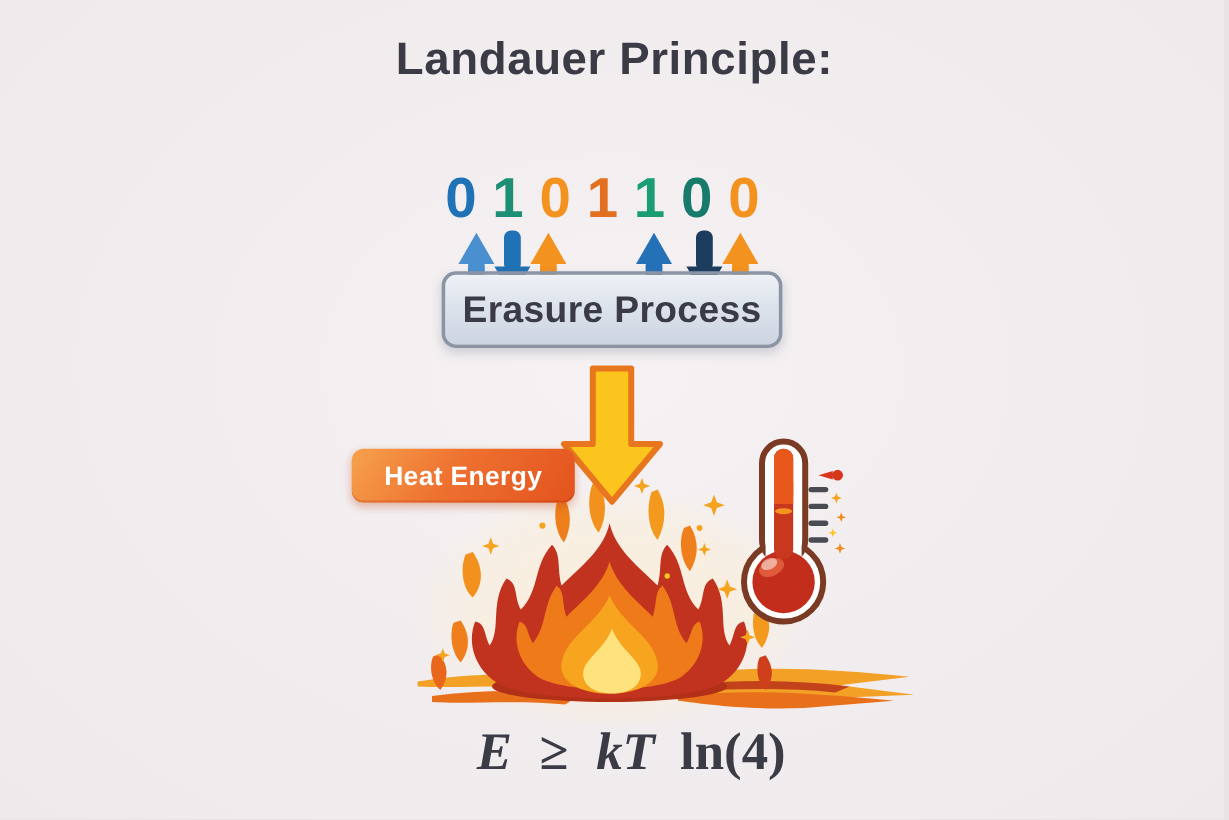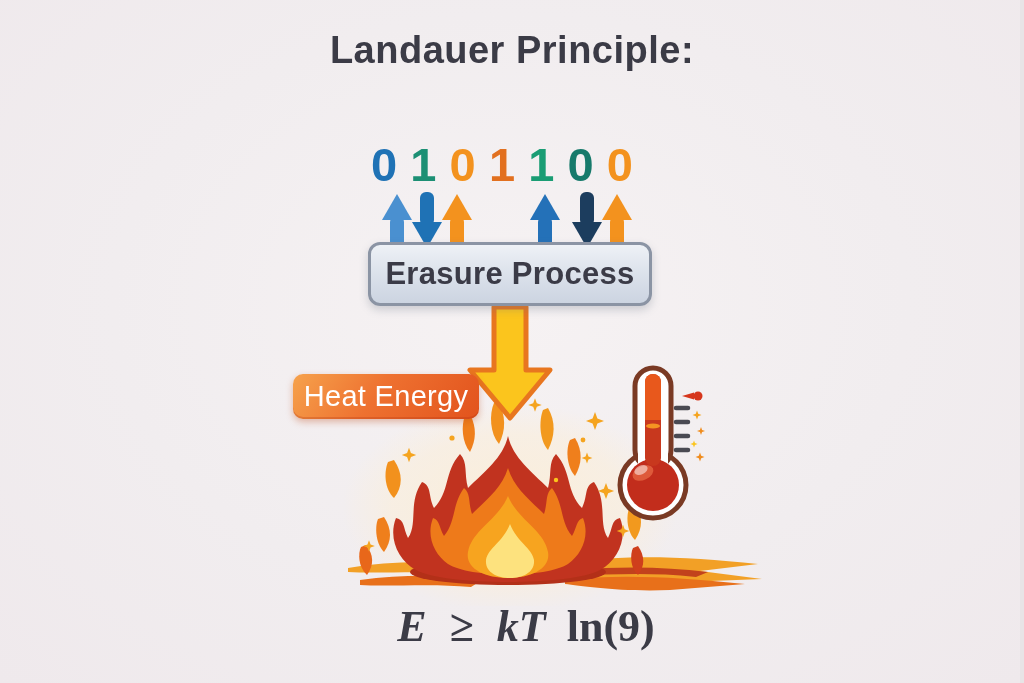--- a/index.html
+++ b/index.html
@@ -15,37 +15,37 @@
   
   .bits-row{position:absolute;left:371px;top:141px;width:262px;display:flex;justify-content:space-between;
     font-size:47px;font-weight:800;line-height:1;}
   .bit{display:inline-block;}
   .bit0{color:#1f72b5}.bit1{color:#1c8f74}.bit2{color:#f3921e}.bit3{color:#e2701f}
   .bit4{color:#1a9d74}.bit5{color:#177a6b}.bit6{color:#f3921e}
   
   .layer{position:absolute;}
   #bit-arrows{left:370px;top:190px;z-index:1;}
   #erasure-box{
-    position:absolute;left:368px;top:242px;width:284px;height:64px;z-index:3;
+    position:absolute;left:368px;top:226px;width:284px;height:64px;z-index:3;
     background:linear-gradient(180deg,#eef1f6 0%,#dde3ec 45%,#ccd4e1 100%);
     border:3px solid #8b94a4;border-radius:12px;box-sizing:border-box;
     display:flex;align-items:center;justify-content:center;
     box-shadow:0 4px 9px rgba(100,110,130,.28);
   }
   #erasure-box span{font-size:31px;font-weight:600;color:#3b3b47;letter-spacing:.3px;}
   #down-arrow{left:455px;top:304px;z-index:2;}
   #fire{left:320px;top:396px;z-index:1;}
   #thermometer{left:610px;top:362px;z-index:2;}
   #heat-badge{
     position:absolute;left:293px;top:374px;width:186px;height:45px;z-index:3;
     background:linear-gradient(125deg,#f6a24c 0%,#ee7130 45%,#e2531d 100%);
     border-radius:10px;display:flex;align-items:center;justify-content:center;
     box-shadow:0 3px 7px rgba(190,70,20,.35), inset 0 -2px 0 rgba(170,45,10,.25);
   }
-  #heat-badge span{color:#fff;font-size:29px;font-weight:400;letter-spacing:.3px;}
+  #heat-badge span{color:#fff;font-size:22px;font-weight:700;letter-spacing:.3px;}
   
   .formula-wrap{position:absolute;left:0;top:601px;width:1024px;text-align:center;
     transform:translateX(14px);color:#3b3b46;font-family:"Liberation Serif","DejaVu Serif",serif;
     font-size:44px;font-weight:700;}
   .formula-wrap .it{font-style:italic;}
   .formula-wrap .rel{margin:0 12px;}
   .formula-wrap .log{margin-left:10px;}
 </style>
 </head>
 <body>
@@ -202,16 +202,16 @@
       <path transform="translate(91,69) scale(0.45)" d="M0,-9 L2.4,-2.4 L9,0 L2.4,2.4 L0,9 L-2.4,2.4 L-9,0 L-2.4,-2.4 Z" fill="#f08c1e"></path>
       <path transform="translate(84,82) scale(0.4)" d="M0,-9 L2.4,-2.4 L9,0 L2.4,2.4 L0,9 L-2.4,2.4 L-9,0 L-2.4,-2.4 Z" fill="#fbc51d"></path>
       <path transform="translate(90,95) scale(0.5)" d="M0,-9 L2.4,-2.4 L9,0 L2.4,2.4 L0,9 L-2.4,2.4 L-9,0 L-2.4,-2.4 Z" fill="#f08c1e"></path>
     </g>
   </svg>
 
   <div class="formula-wrap">
     <span class="it">E</span>
     <span class="rel">≥</span>
     <span class="it">kT</span>
-    <span class="log">ln(9)</span>
+    <span class="log">ln(4)</span>
   </div>
 
 </div>
 
 </body></html>

